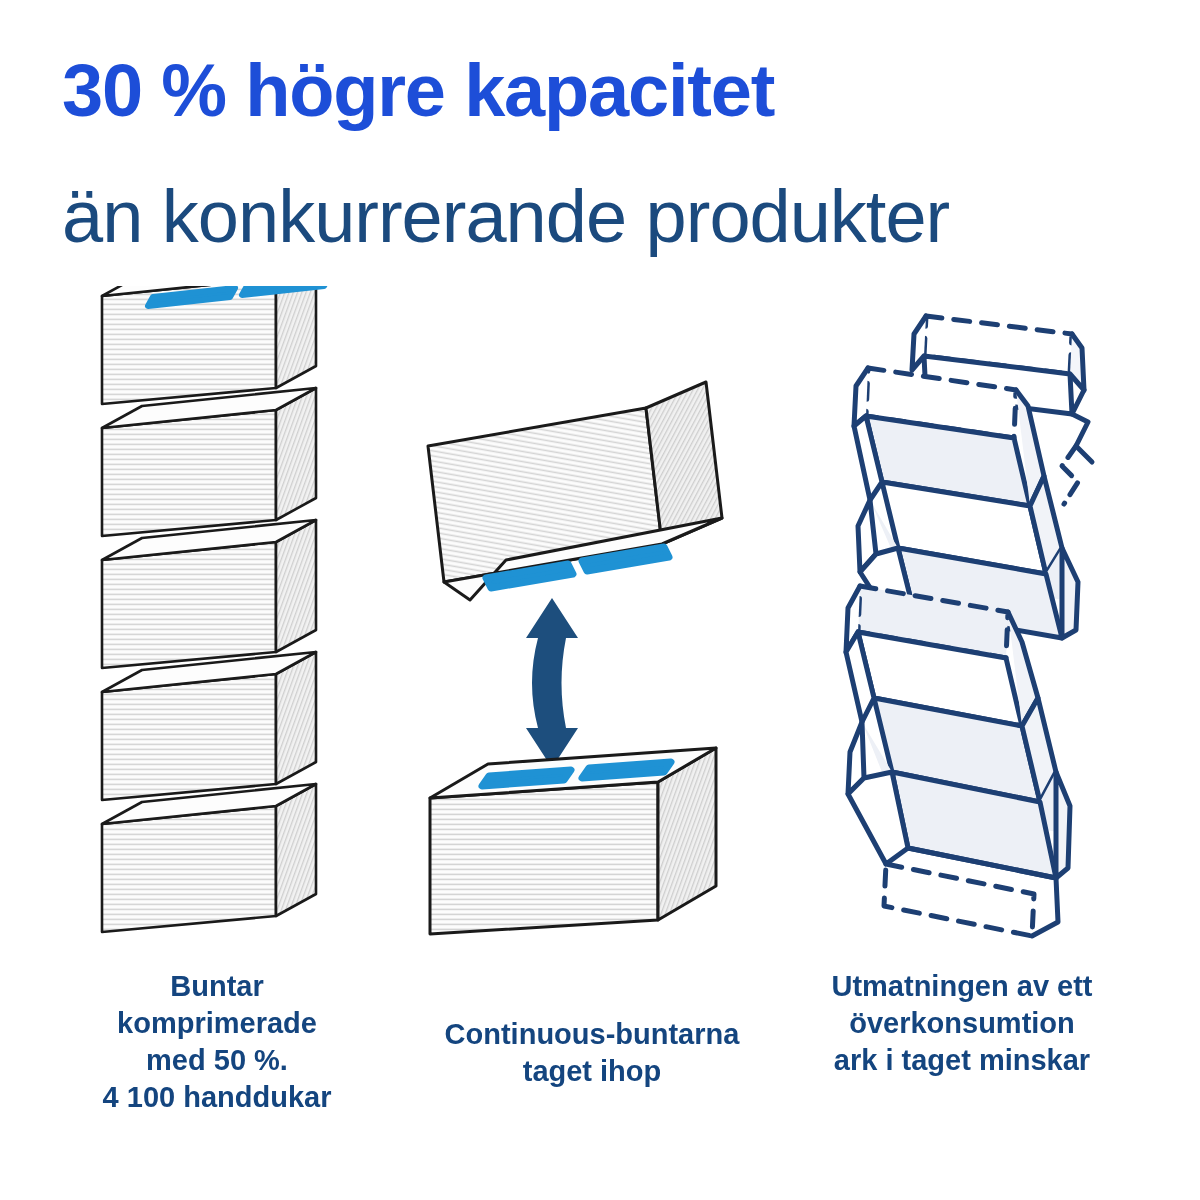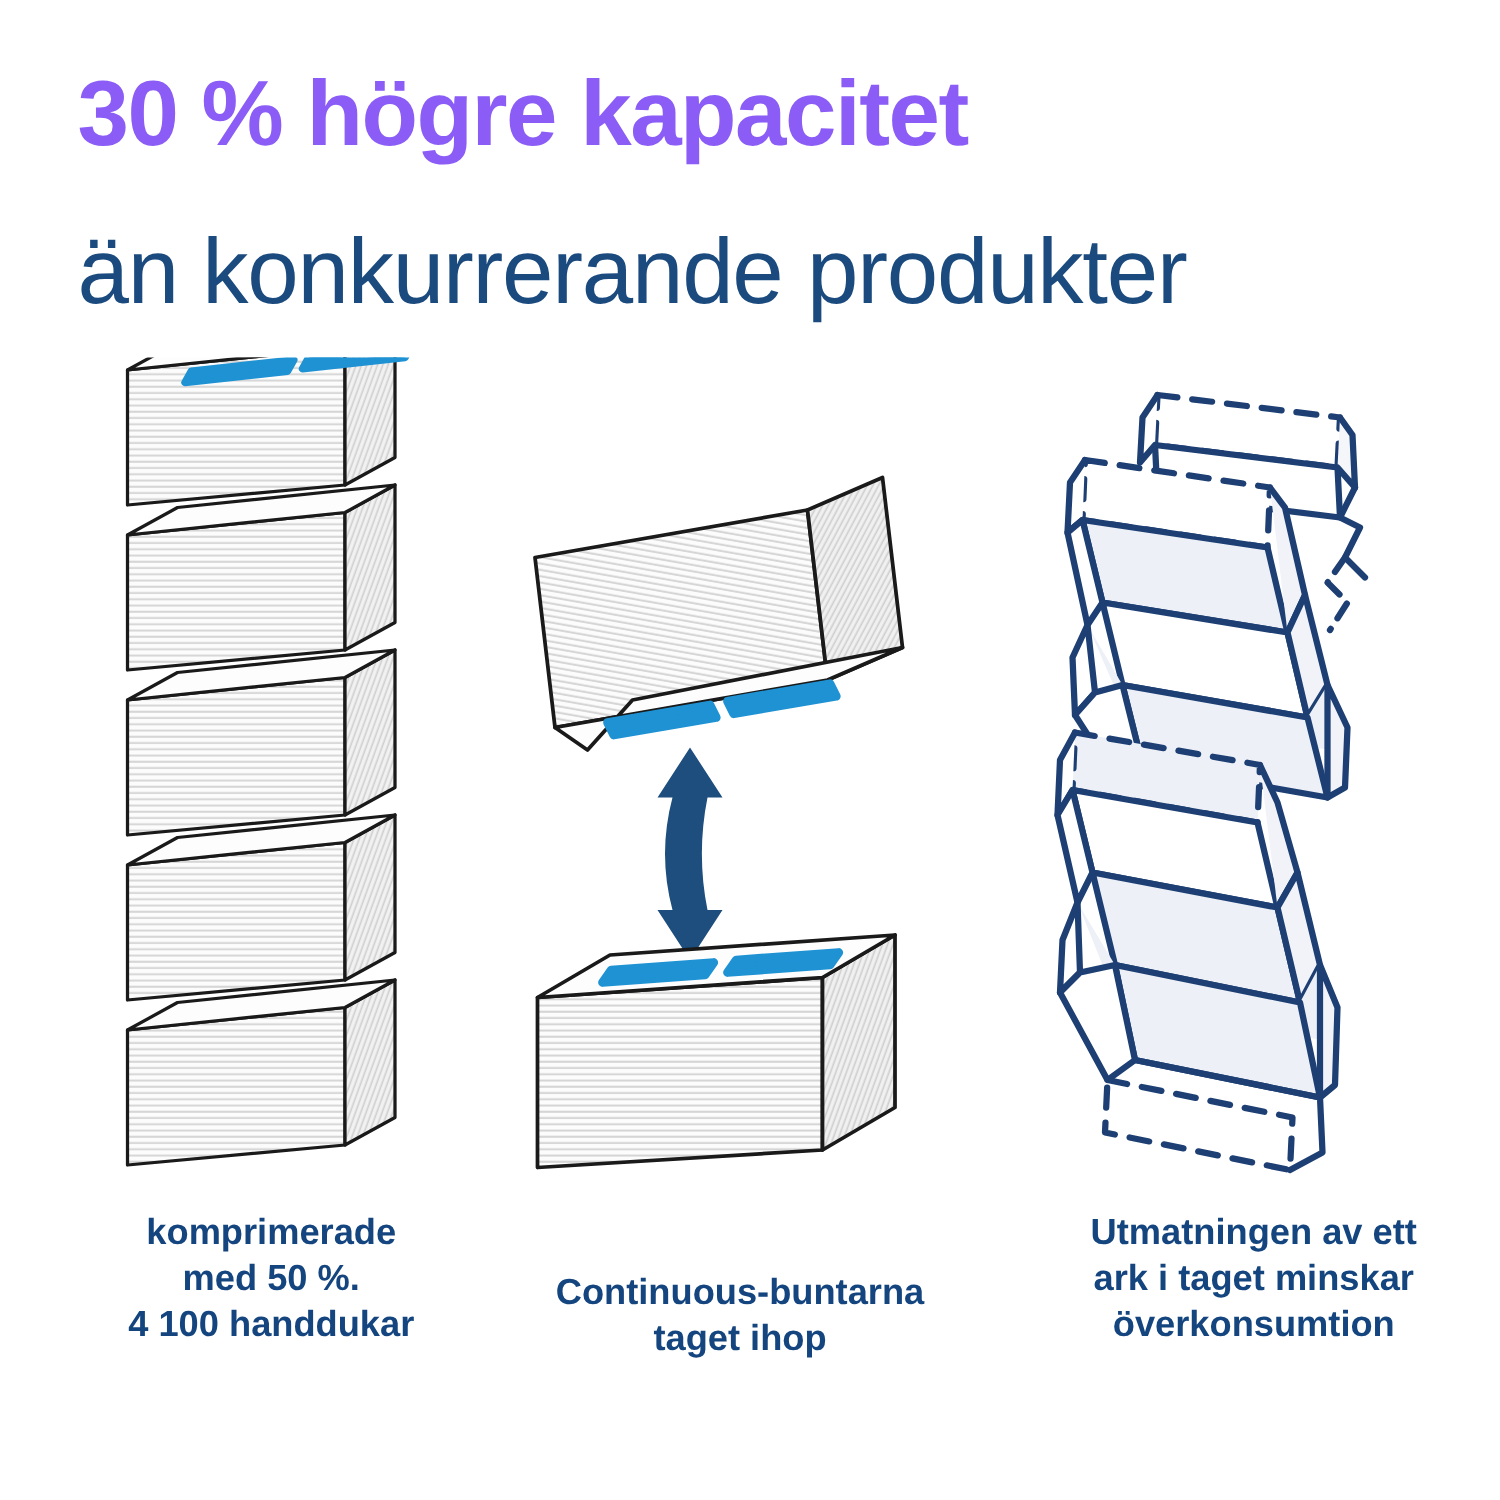--- a/index.html
+++ b/index.html
@@ -21,21 +21,21 @@
     left:62px; top:44px;
     width:1100px;
   }
   .headline-line {
     font-size:74px;
     line-height:94px;
     font-weight:700;
     letter-spacing:-1.2px;
     white-space:nowrap;
   }
-  .headline-line.l1 { color:#8b5cf6; font-weight:700; }
+  .headline-line.l1 { color:#1d4ed8; font-weight:700; }
   .headline-line.l2 { color:#1b4a7e; font-weight:400; letter-spacing:-1px;margin-top:32px; }
 
   
   .illus-row {
     position:absolute;
     left:0; top:286px;
     width:1200px; height:660px;
   }
   .illus {
     position:absolute;
@@ -54,21 +54,21 @@
     top:0;
     text-align:center;
     color:#14457f;
     font-weight:700;
     font-size:29px;
     line-height:37px;
   }
   .caption .cl { display:block; white-space:nowrap; }
   .cap1 { left:52px;  width:330px; }
   .cap2 { left:402px; width:380px;margin-top:48px; }
-  .cap3 { left:827px; width:352px; }
+  .cap3 { left:786px; width:352px; }
 </style>
 </head>
 <body>
 
 <div id="page">
 
   <div class="headline">
     <div class="headline-line l1">30 % högre kapacitet</div>
     <div class="headline-line l2">än konkurrerande produkter</div>
   </div>
@@ -243,31 +243,32 @@
           </g>
         </g>
       </svg>
     </div>
 
   </div>
 
   <div class="captions">
 
     <div class="caption cap1">
+      <span class="cl">Buntar</span>
       <span class="cl">komprimerade</span>
       <span class="cl">med 50 %.</span>
       <span class="cl">4 100 handdukar</span>
     </div>
 
     <div class="caption cap2">
       <span class="cl">Continuous-buntarna</span>
       <span class="cl">taget ihop</span>
     </div>
 
     <div class="caption cap3">
       <span class="cl">Utmatningen av ett</span>
+      <span class="cl">överkonsumtion</span>
       <span class="cl">ark i taget minskar</span>
-      <span class="cl">överkonsumtion</span>
     </div>
 
   </div>
 
 </div>
 
 </body></html>

